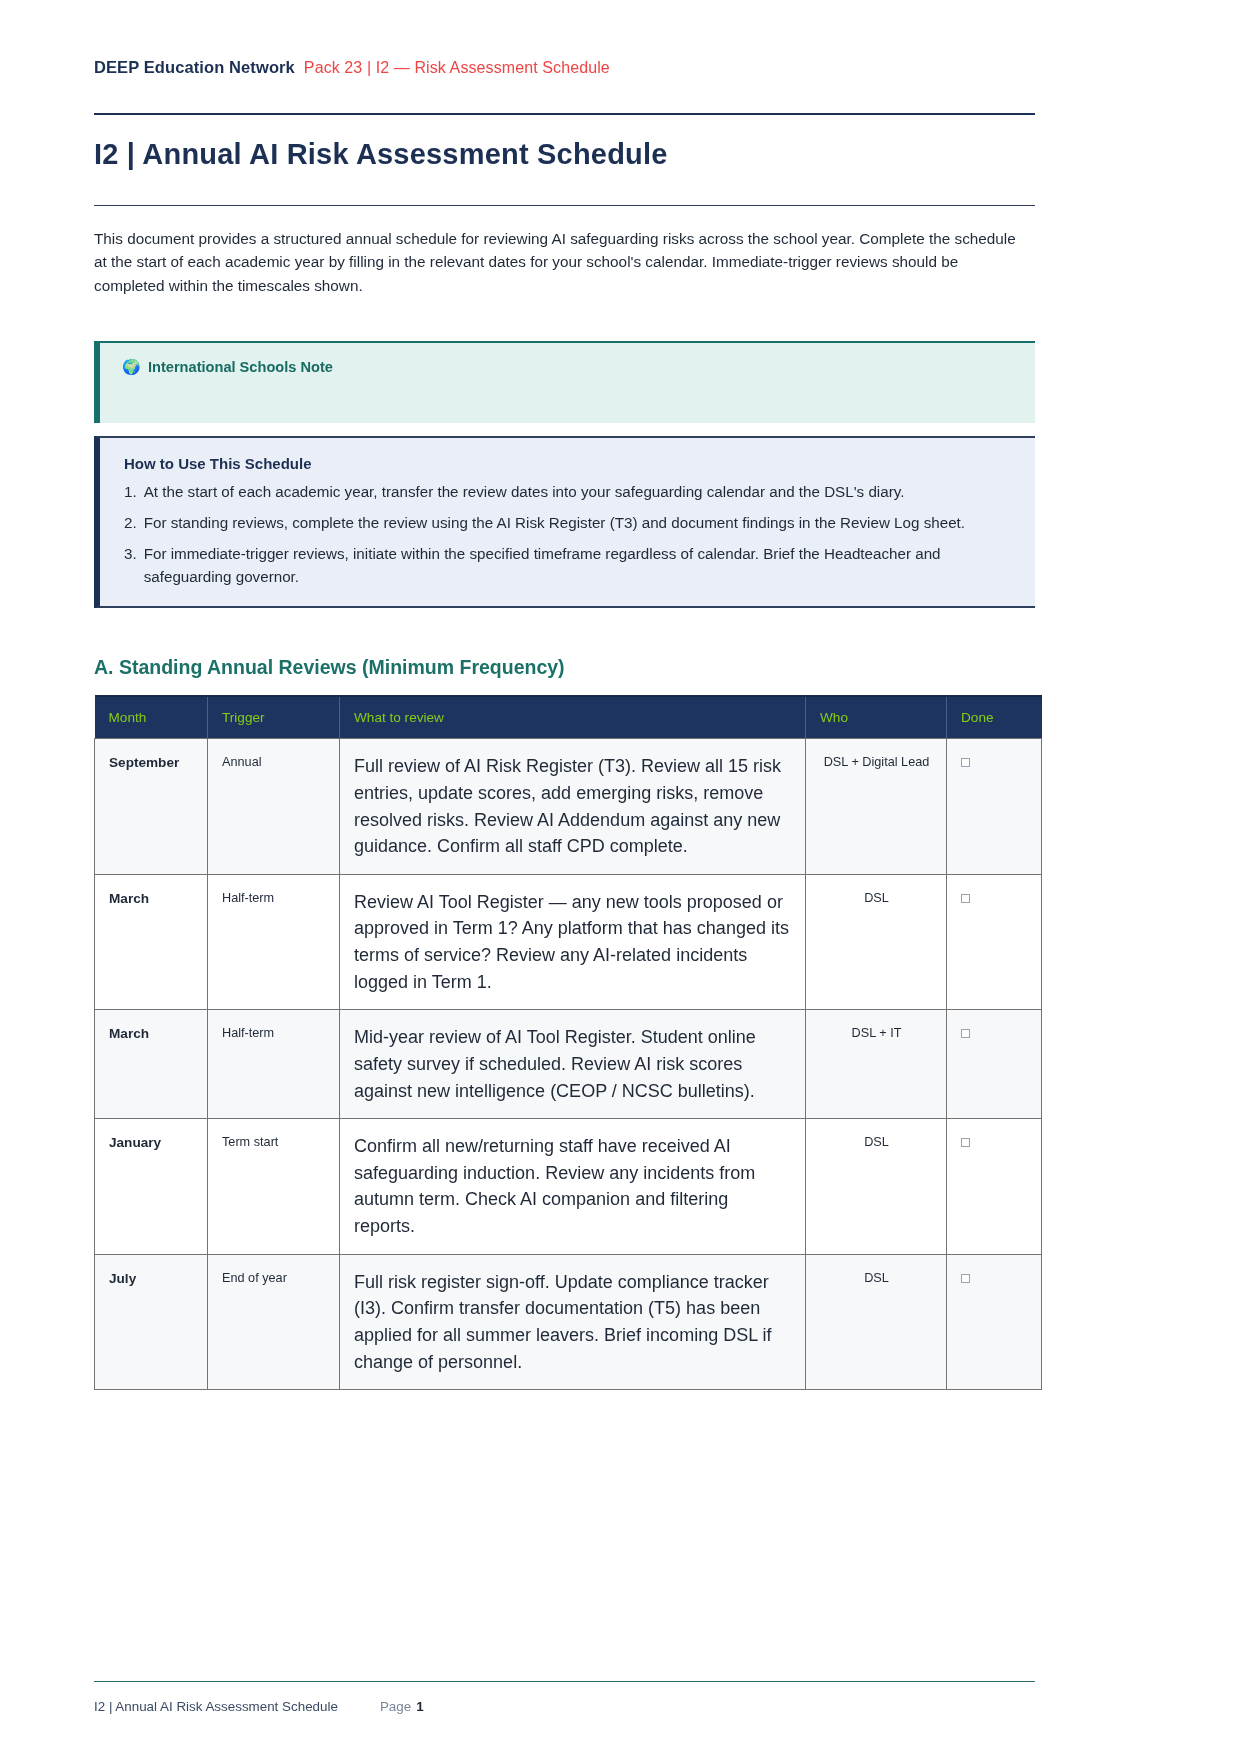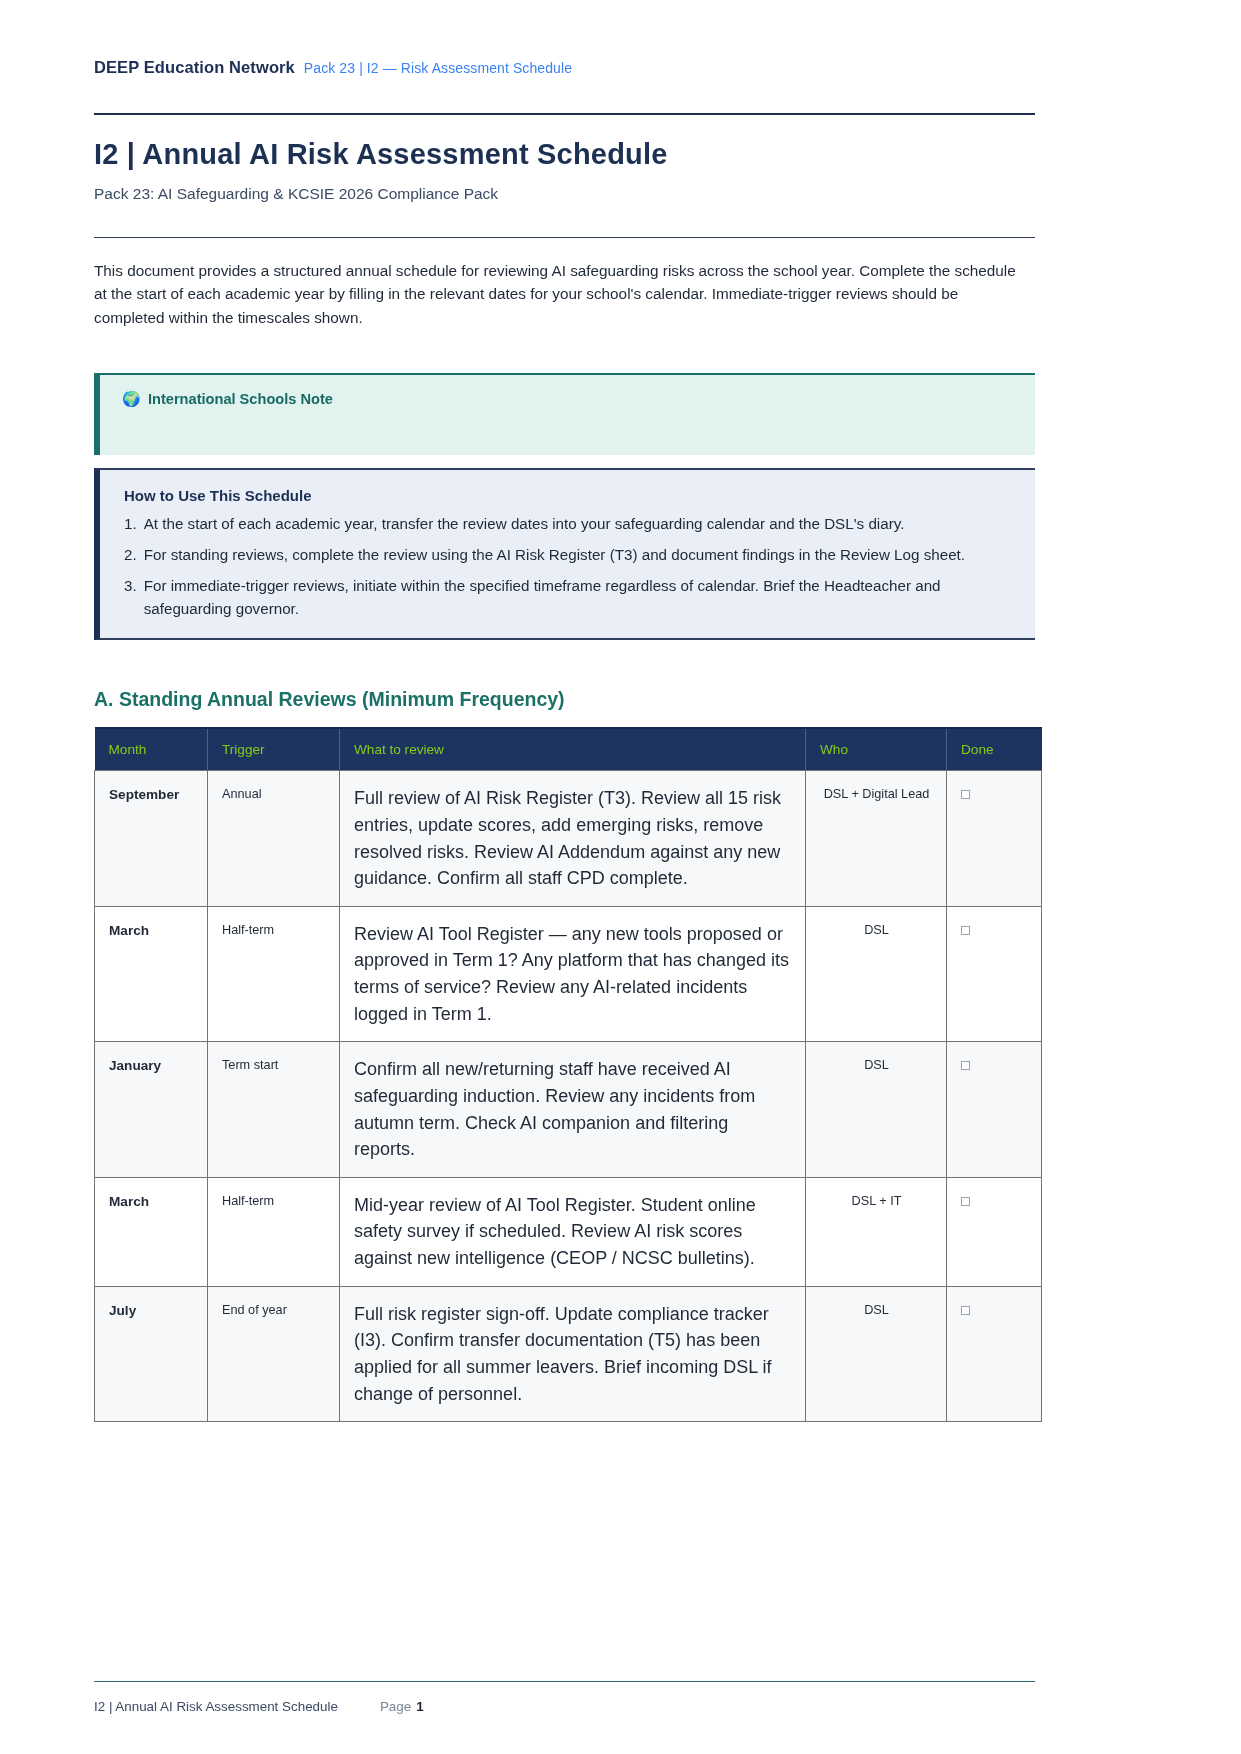--- a/index.html
+++ b/index.html
@@ -35,22 +35,22 @@
     gap: 9px;
     white-space: nowrap;
   }
   .rh-brand {
     font-size: 16.5px;
     font-weight: bold;
     color: #1c3054;
     letter-spacing: .1px;
   }
   .rh-meta {
-    font-size: 14px;
-    color: #3b82f6;
+    font-size: 16px;
+    color: #ef4444;
     letter-spacing: .1px;
   }
 
   
   .title-rule {
     border-top: 2.5px solid #1c3054;
     margin: 36px 94px 0 94px;
   }
   .doc-title {
     font-size: 29px;
@@ -218,21 +218,20 @@
   <div class="running-header">
     <span class="rh-brand">DEEP Education Network</span>
     <span class="rh-meta">Pack 23 | I2 — Risk Assessment Schedule</span>
   </div>
 
   <div class="title-rule"></div>
 
   <div class="content">
 
     <h1 class="doc-title">I2 | Annual AI Risk Assessment Schedule</h1>
-    <div class="doc-subtitle">Pack 23: AI Safeguarding &amp; KCSIE 2026 Compliance Pack</div>
     <div class="subtitle-rule"></div>
 
     <p class="intro">This document provides a structured annual schedule for reviewing AI safeguarding risks across the school year. Complete the schedule at the start of each academic year by filling in the relevant dates for your school's calendar. Immediate-trigger reviews should be completed within the timescales shown.</p>
 
     <div class="callout-intl">
       <div class="callout-intl-title">
         <span class="globe-icon">🌍</span>
         <span>International Schools Note</span>
       </div>
       <div></div>
@@ -283,31 +282,31 @@
           <td class="c-done"><span class="checkbox"></span></td>
         </tr>
         <tr>
           <td class="c-month">March</td>
           <td class="c-trigger">Half-term</td>
           <td class="c-review">Review AI Tool Register — any new tools proposed or approved in Term 1? Any platform that has changed its terms of service? Review any AI-related incidents logged in Term 1.</td>
           <td class="c-who">DSL</td>
           <td class="c-done"><span class="checkbox"></span></td>
         </tr>
         <tr>
+          <td class="c-month">March</td>
+          <td class="c-trigger">Half-term</td>
+          <td class="c-review">Mid-year review of AI Tool Register. Student online safety survey if scheduled. Review AI risk scores against new intelligence (CEOP / NCSC bulletins).</td>
+          <td class="c-who">DSL + IT</td>
+          <td class="c-done"><span class="checkbox"></span></td>
+        </tr>
+        <tr>
           <td class="c-month">January</td>
           <td class="c-trigger">Term start</td>
           <td class="c-review">Confirm all new/returning staff have received AI safeguarding induction. Review any incidents from autumn term. Check AI companion and filtering reports.</td>
           <td class="c-who">DSL</td>
-          <td class="c-done"><span class="checkbox"></span></td>
-        </tr>
-        <tr>
-          <td class="c-month">March</td>
-          <td class="c-trigger">Half-term</td>
-          <td class="c-review">Mid-year review of AI Tool Register. Student online safety survey if scheduled. Review AI risk scores against new intelligence (CEOP / NCSC bulletins).</td>
-          <td class="c-who">DSL + IT</td>
           <td class="c-done"><span class="checkbox"></span></td>
         </tr>
         <tr>
           <td class="c-month">July</td>
           <td class="c-trigger">End of year</td>
           <td class="c-review">Full risk register sign-off. Update compliance tracker (I3). Confirm transfer documentation (T5) has been applied for all summer leavers. Brief incoming DSL if change of personnel.</td>
           <td class="c-who">DSL</td>
           <td class="c-done"><span class="checkbox"></span></td>
         </tr>
       </tbody>

